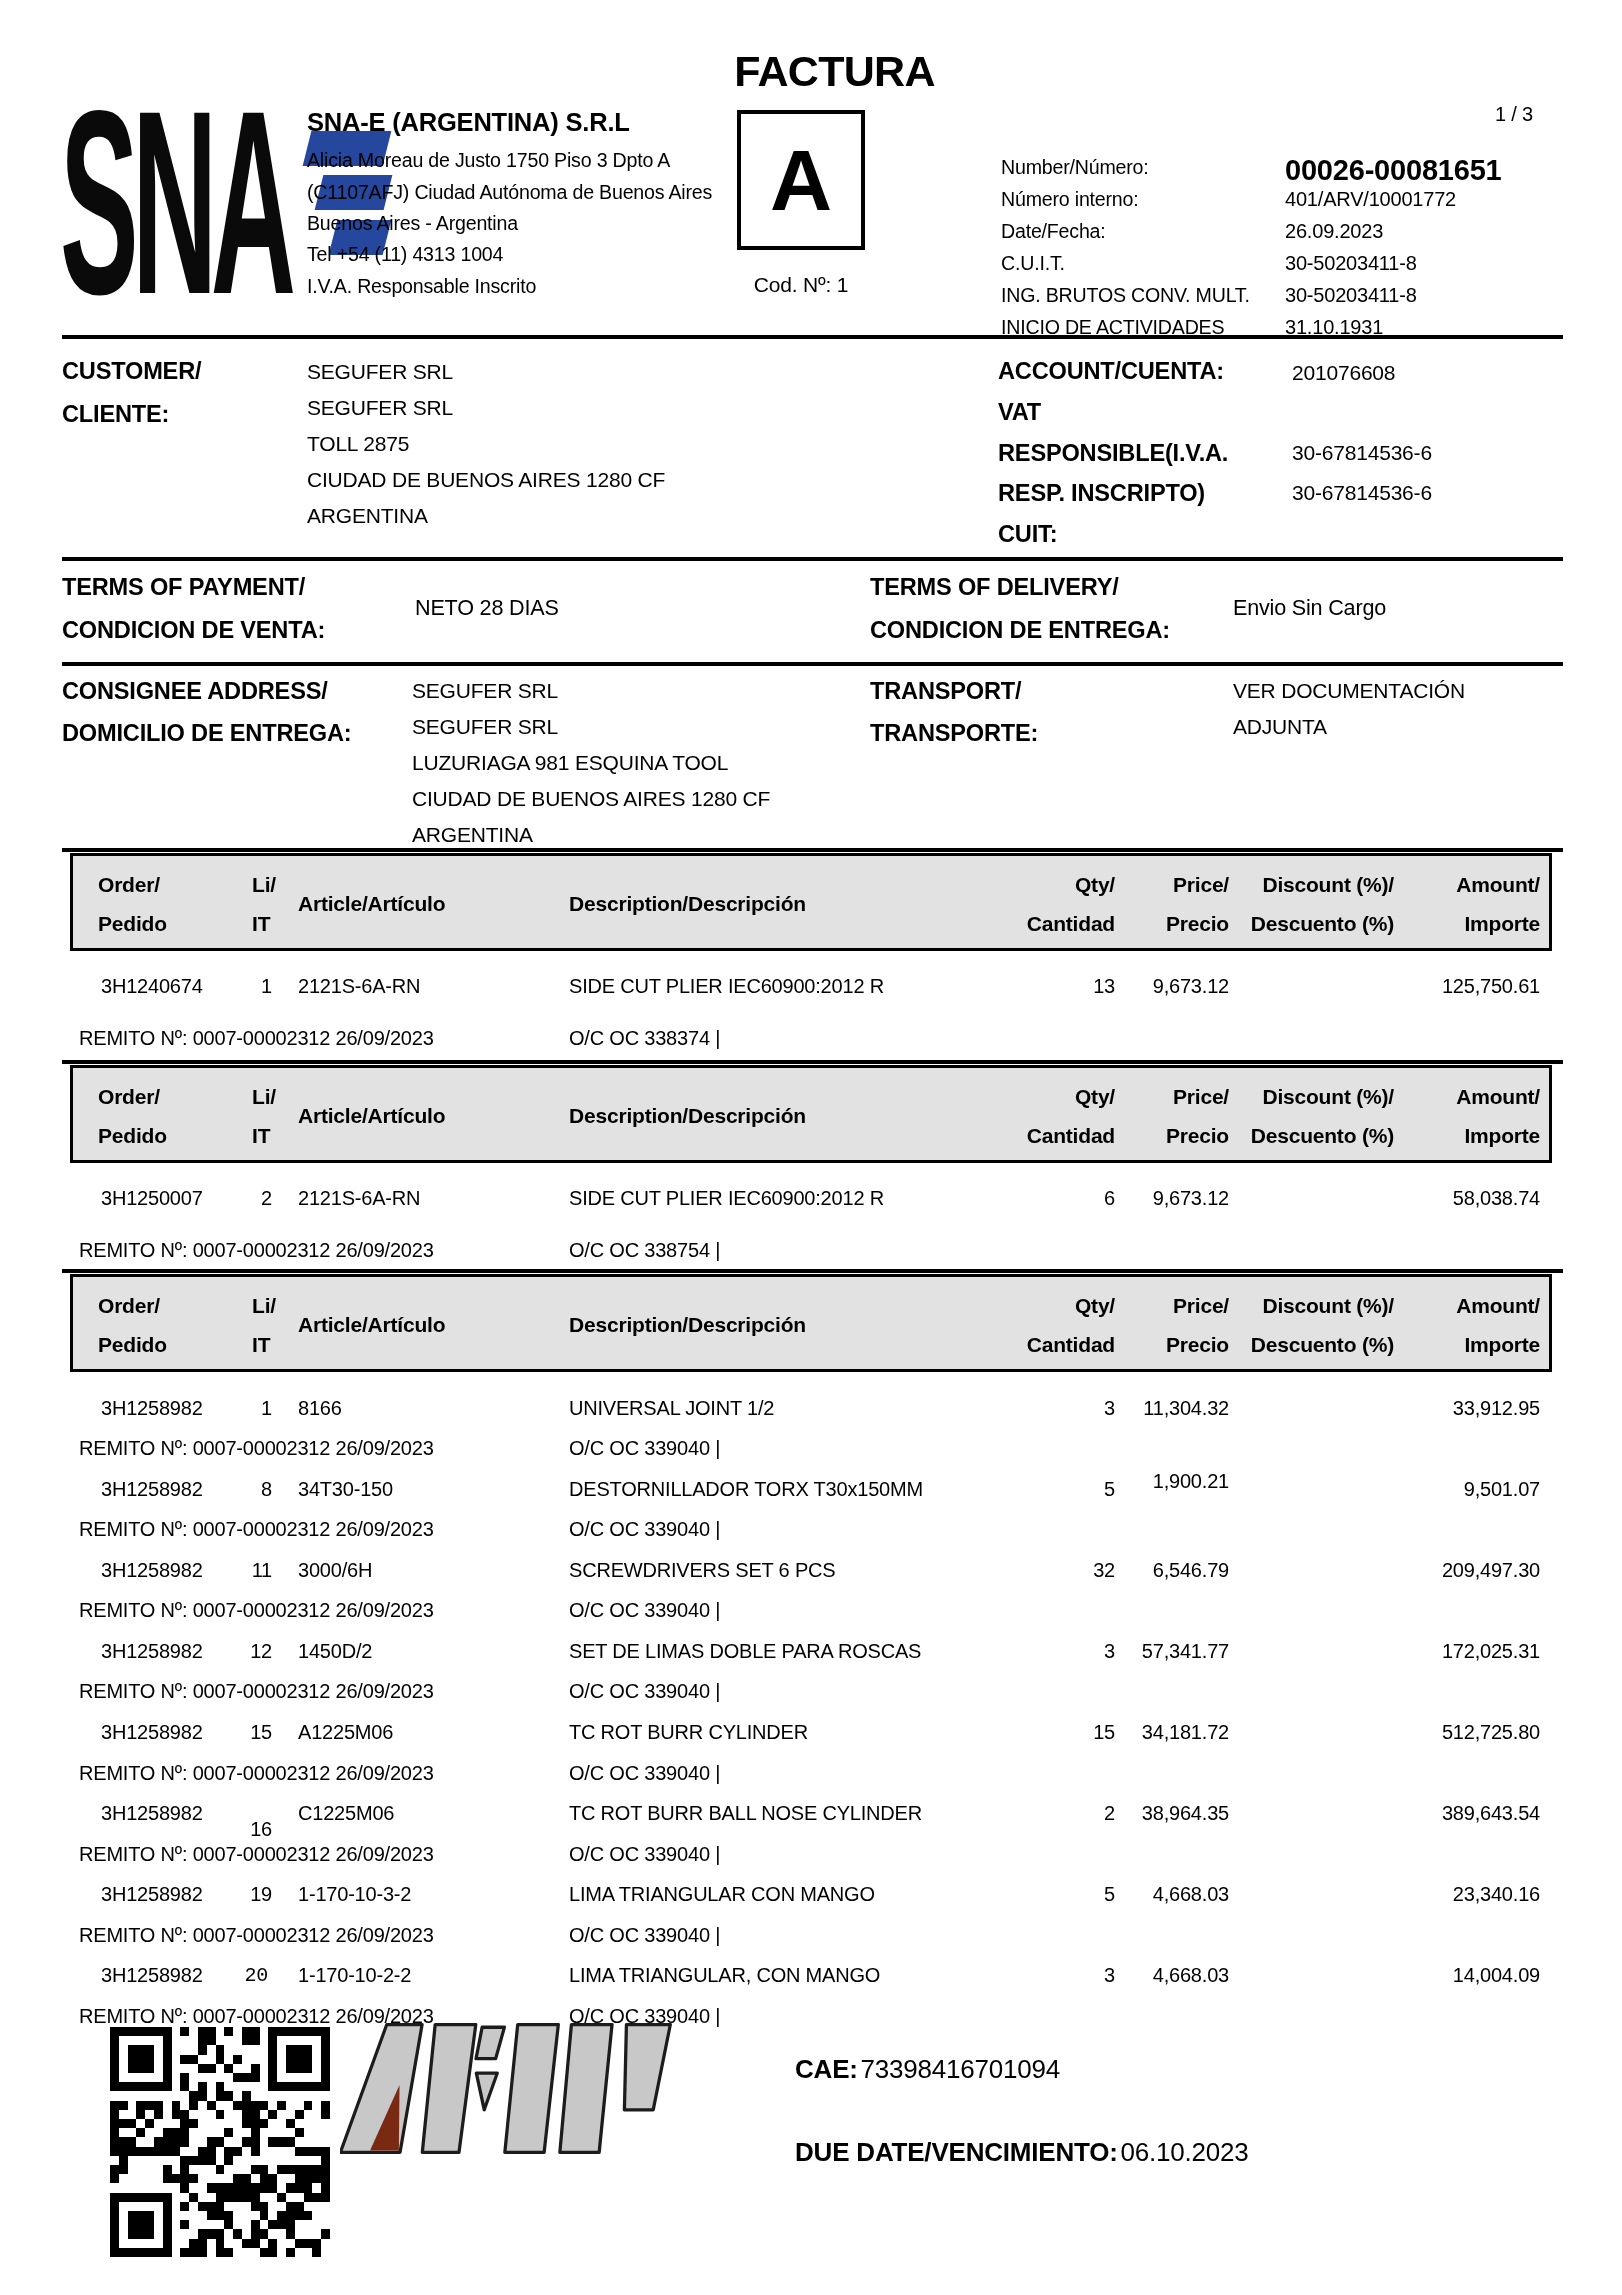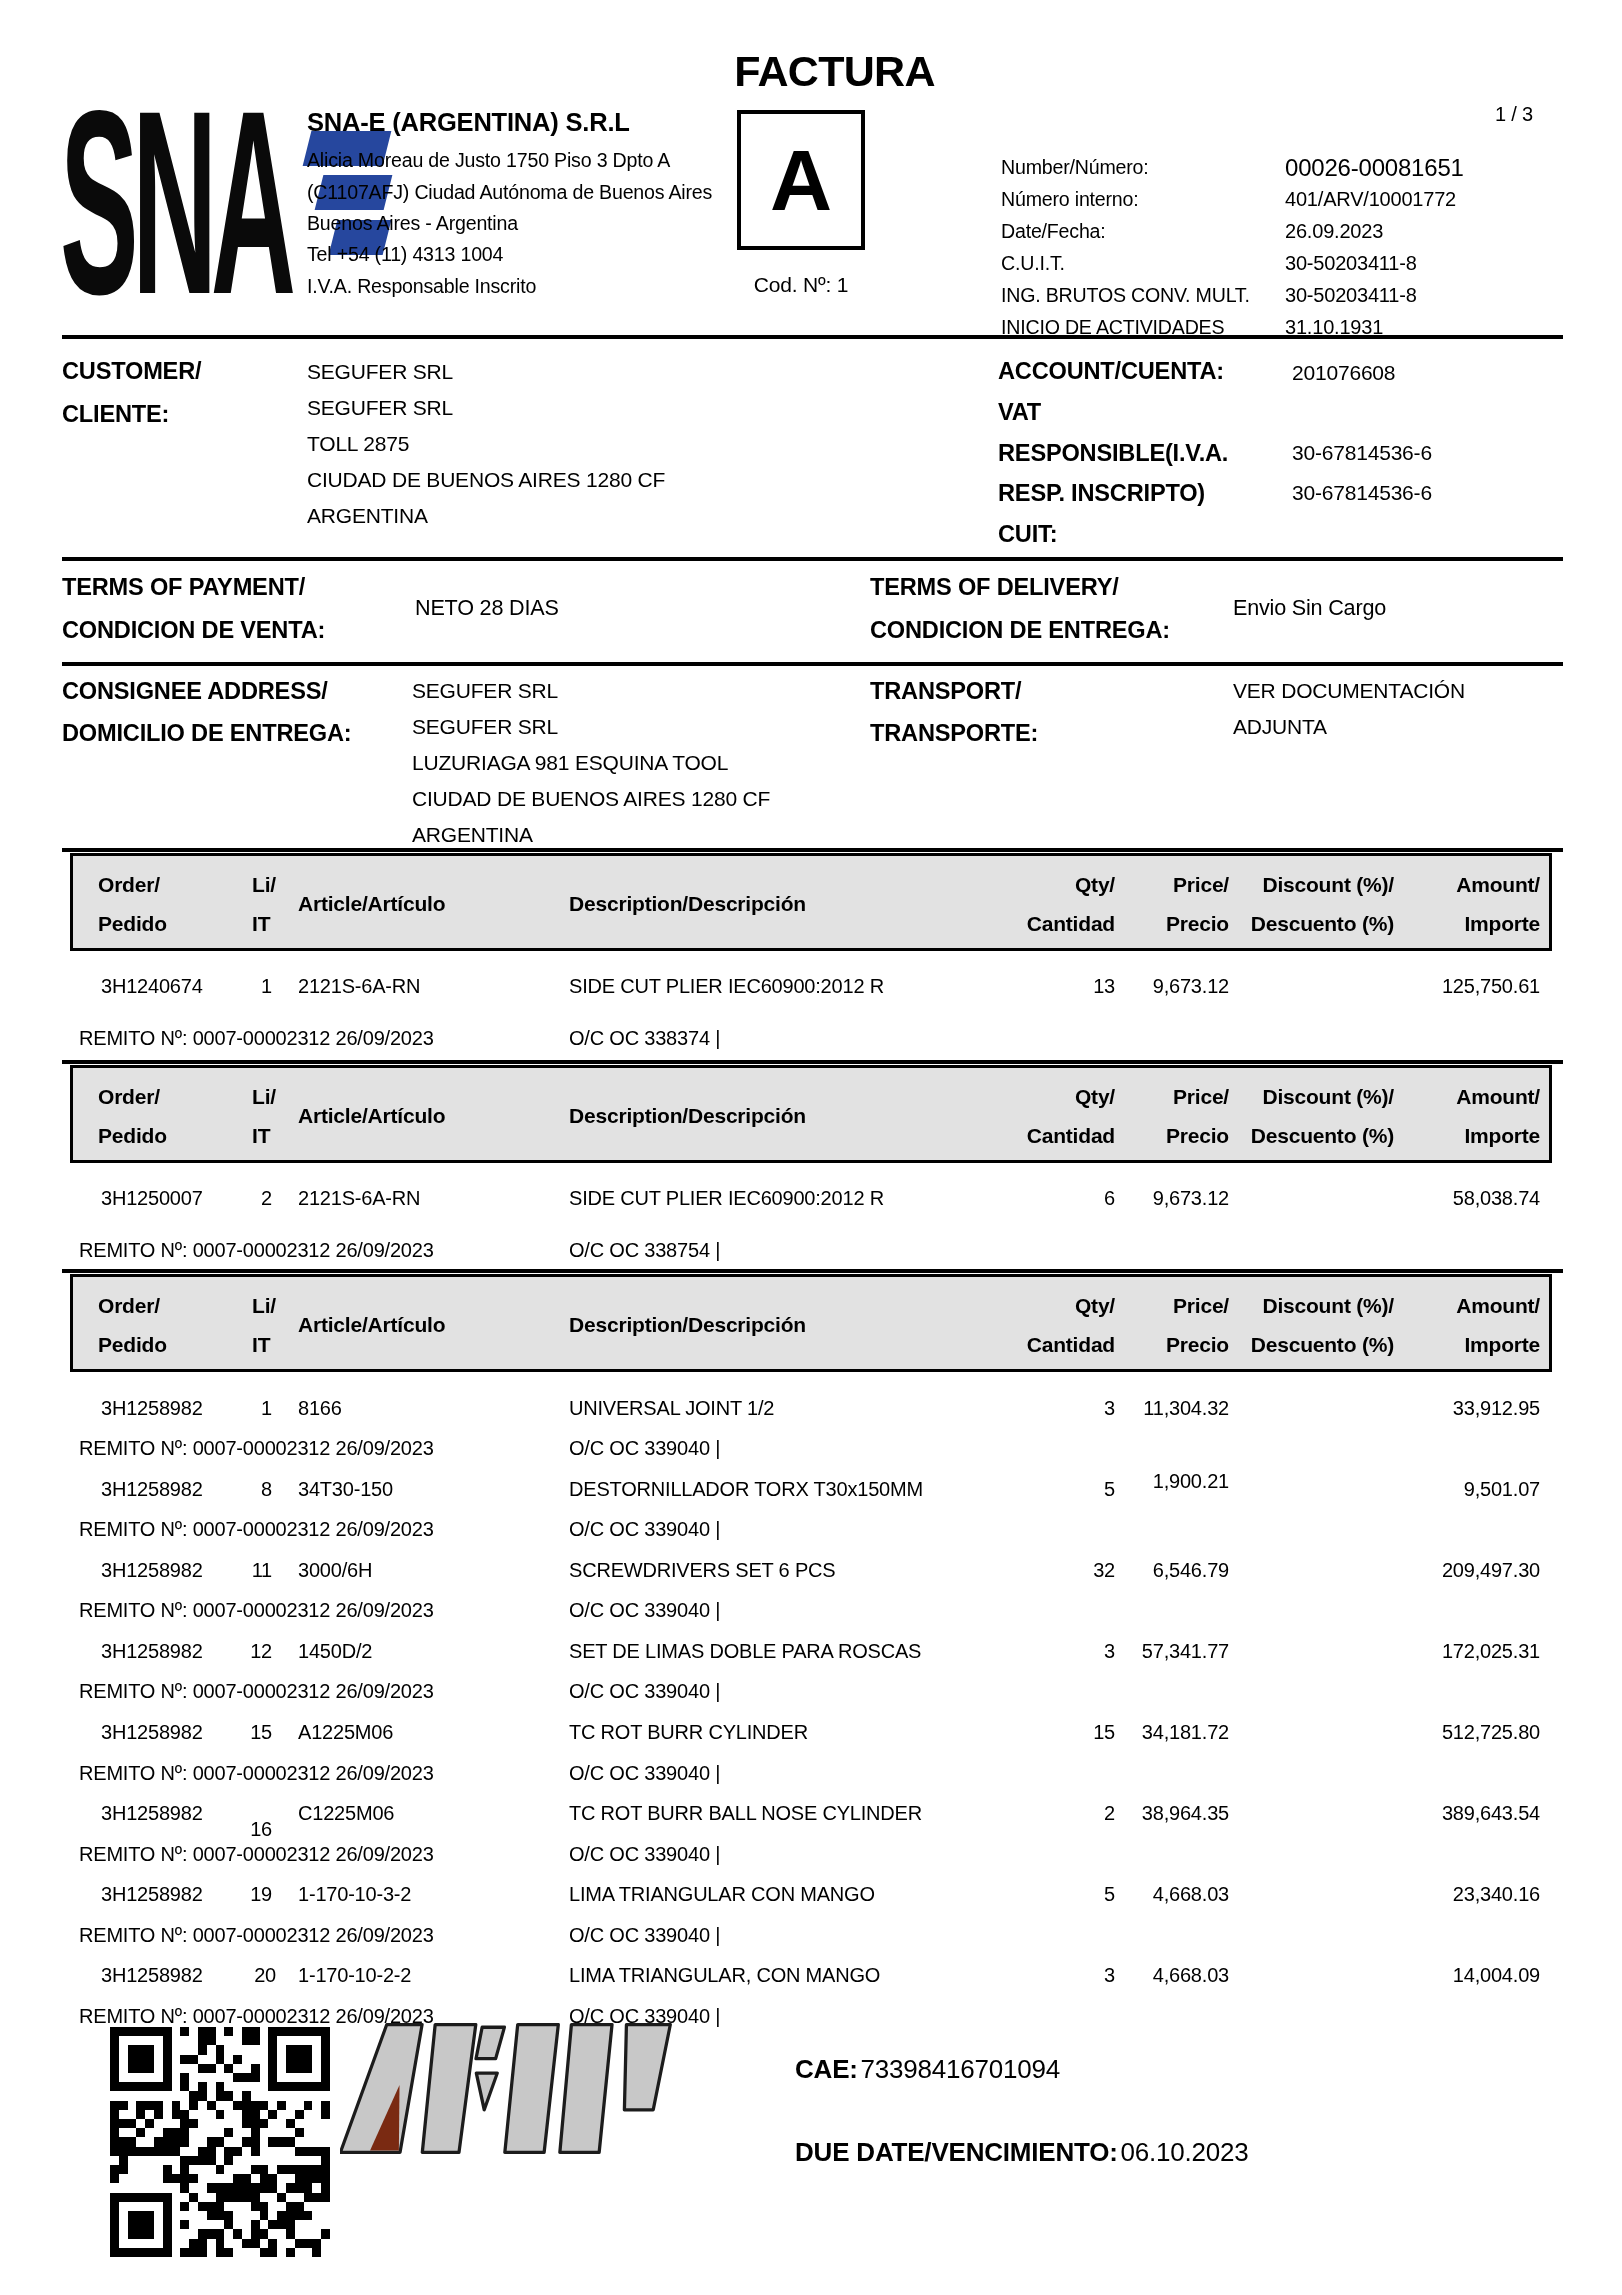--- a/index.html
+++ b/index.html
@@ -50,21 +50,21 @@
   </div>
 <div class="abs" style="left:737px;top:273px;width:128px;text-align:center;font-size:21px">Cod. Nº: 1</div>
 
 <div class="abs meta-l" style="left:1001px;top:156px">Number/Número:</div>
 <div class="abs meta-l" style="left:1001px;top:188px">Número interno:</div>
 <div class="abs meta-l" style="left:1001px;top:220px">Date/Fecha:</div>
 <div class="abs meta-l" style="left:1001px;top:252px">C.U.I.T.</div>
 <div class="abs meta-l" style="left:1001px;top:284px">ING. BRUTOS CONV. MULT.</div>
 <div class="abs meta-l" style="left:1001px;top:316px">INICIO DE ACTIVIDADES</div>
 
-<div class="abs" style="left:1285px;top:154px;font-size:24px;font-weight:400">00026-00081651</div>
+<div class="abs" style="left:1285px;top:154px;font-size:29px;font-weight:700">00026-00081651</div>
 <div class="abs meta-v" style="left:1285px;top:188px">401/ARV/10001772</div>
 <div class="abs meta-v" style="left:1285px;top:220px">26.09.2023</div>
 <div class="abs meta-v" style="left:1285px;top:252px">30-50203411-8</div>
 <div class="abs meta-v" style="left:1285px;top:284px">30-50203411-8</div>
 <div class="abs meta-v" style="left:1285px;top:316px">31.10.1931</div>
 
 <div class="rule" style="top:335px"></div>
 
 <div class="abs lbl" style="left:62px;top:358px">CUSTOMER/</div>
 <div class="abs lbl" style="left:62px;top:401px">CLIENTE:</div>
@@ -246,21 +246,21 @@
       <div class="cell" style="left: 216px; top: 614px; width: 56px; text-align: right;">19</div>
       <div class="cell" style="left: 298px; top: 614px; width: auto; text-align: left;">1-170-10-3-2</div>
       <div class="cell" style="left: 569px; top: 614px; width: auto; text-align: left;">LIMA TRIANGULAR CON MANGO</div>
       <div class="cell" style="left: 949px; top: 614px; width: 166px; text-align: right;">5</div>
       <div class="cell" style="left: 1119px; top: 614px; width: 110px; text-align: right;">4,668.03</div>
       <div class="cell" style="left: 1230px; top: 614px; width: 164px; text-align: right;"></div>
       <div class="cell" style="left: 1308px; top: 614px; width: 232px; text-align: right;">23,340.16</div>
       <div class="cell" style="left: 79px; top: 655px;">REMITO Nº: 0007-00002312 26/09/2023</div>
       <div class="cell" style="left: 569px; top: 655px;">O/C OC 339040 |</div>
       <div class="cell" style="left: 101px; top: 695px; width: auto; text-align: left;">3H1258982</div>
-      <div class="cell" style="left: 220px; top: 695px; width: 56px; text-align: right;">20</div>
+      <div class="cell" style="left: 212px; top: 695px; width: 56px; text-align: right; font-family: Liberation Mono, monospace;">20</div>
       <div class="cell" style="left: 298px; top: 695px; width: auto; text-align: left;">1-170-10-2-2</div>
       <div class="cell" style="left: 569px; top: 695px; width: auto; text-align: right;">LIMA TRIANGULAR, CON MANGO</div>
       <div class="cell" style="left: 949px; top: 695px; width: 166px; text-align: right;">3</div>
       <div class="cell" style="left: 1119px; top: 695px; width: 110px; text-align: right;">4,668.03</div>
       <div class="cell" style="left: 1230px; top: 695px; width: 164px; text-align: right;"></div>
       <div class="cell" style="left: 1308px; top: 695px; width: 232px; text-align: right;">14,004.09</div>
       <div class="cell" style="left: 79px; top: 736px;">REMITO Nº: 0007-00002312 26/09/2023</div>
       <div class="cell" style="left: 569px; top: 736px;">O/C OC 339040 |</div>
     </div>
   </div>

